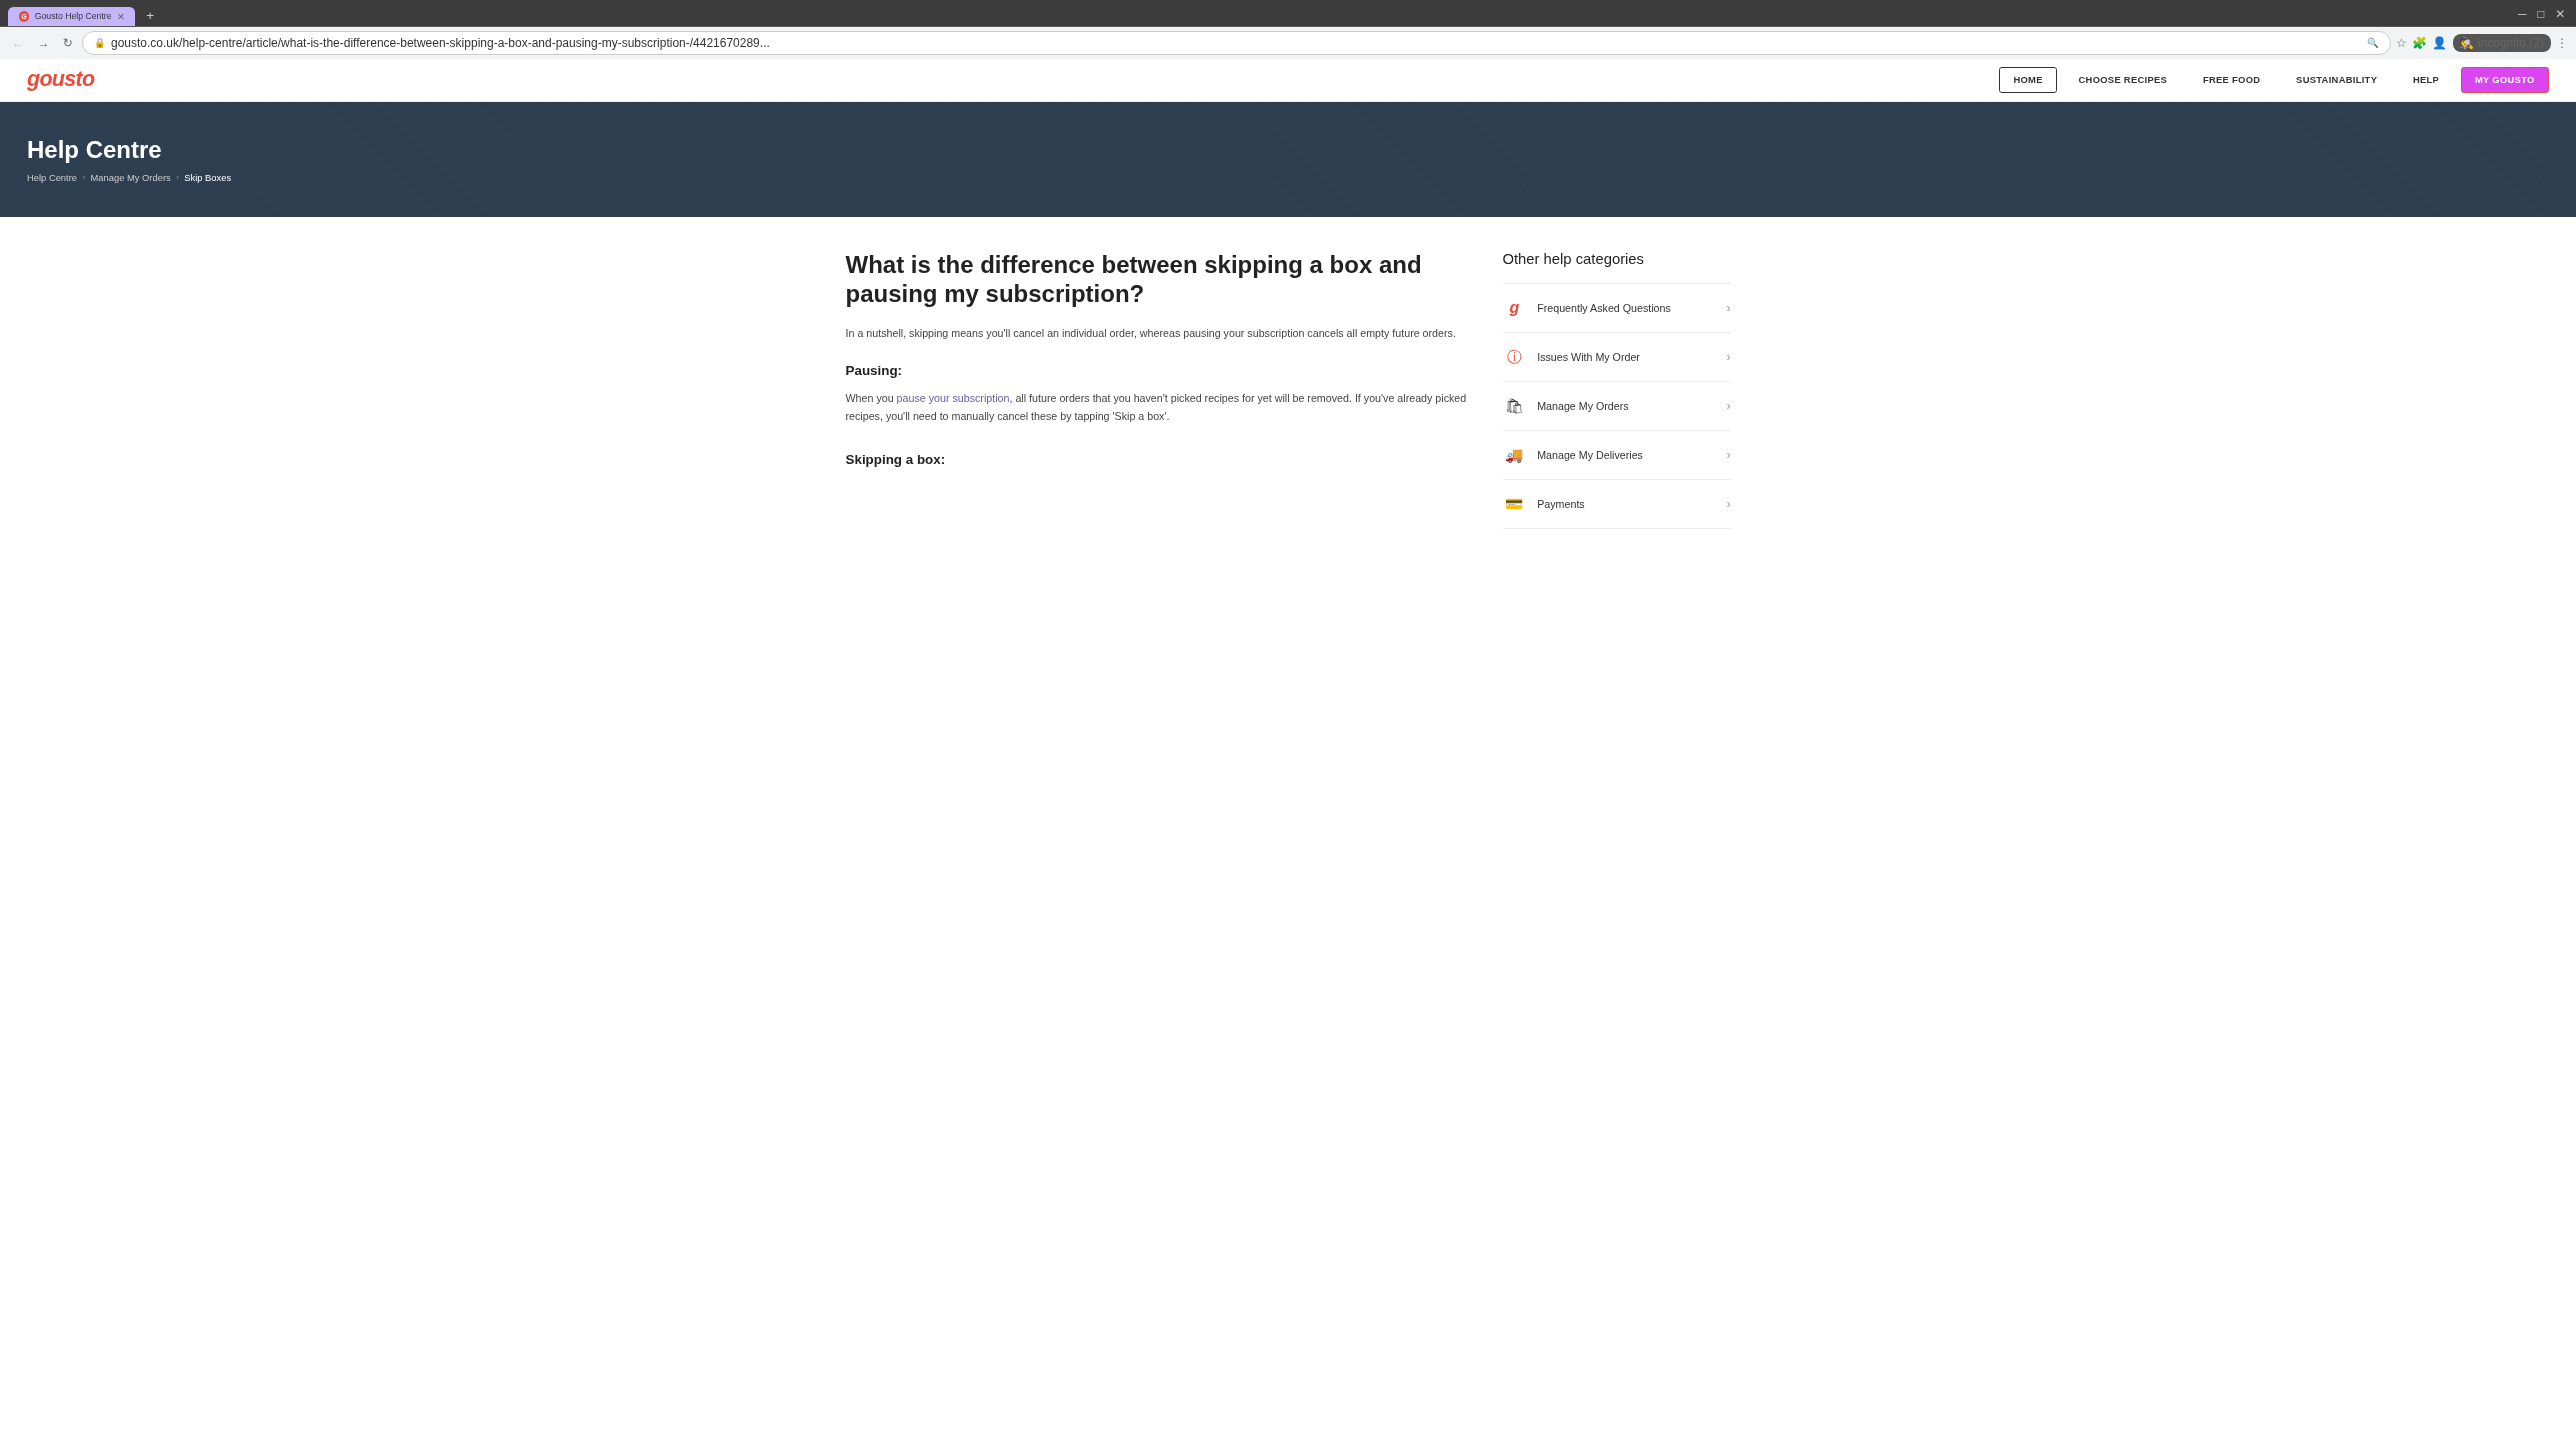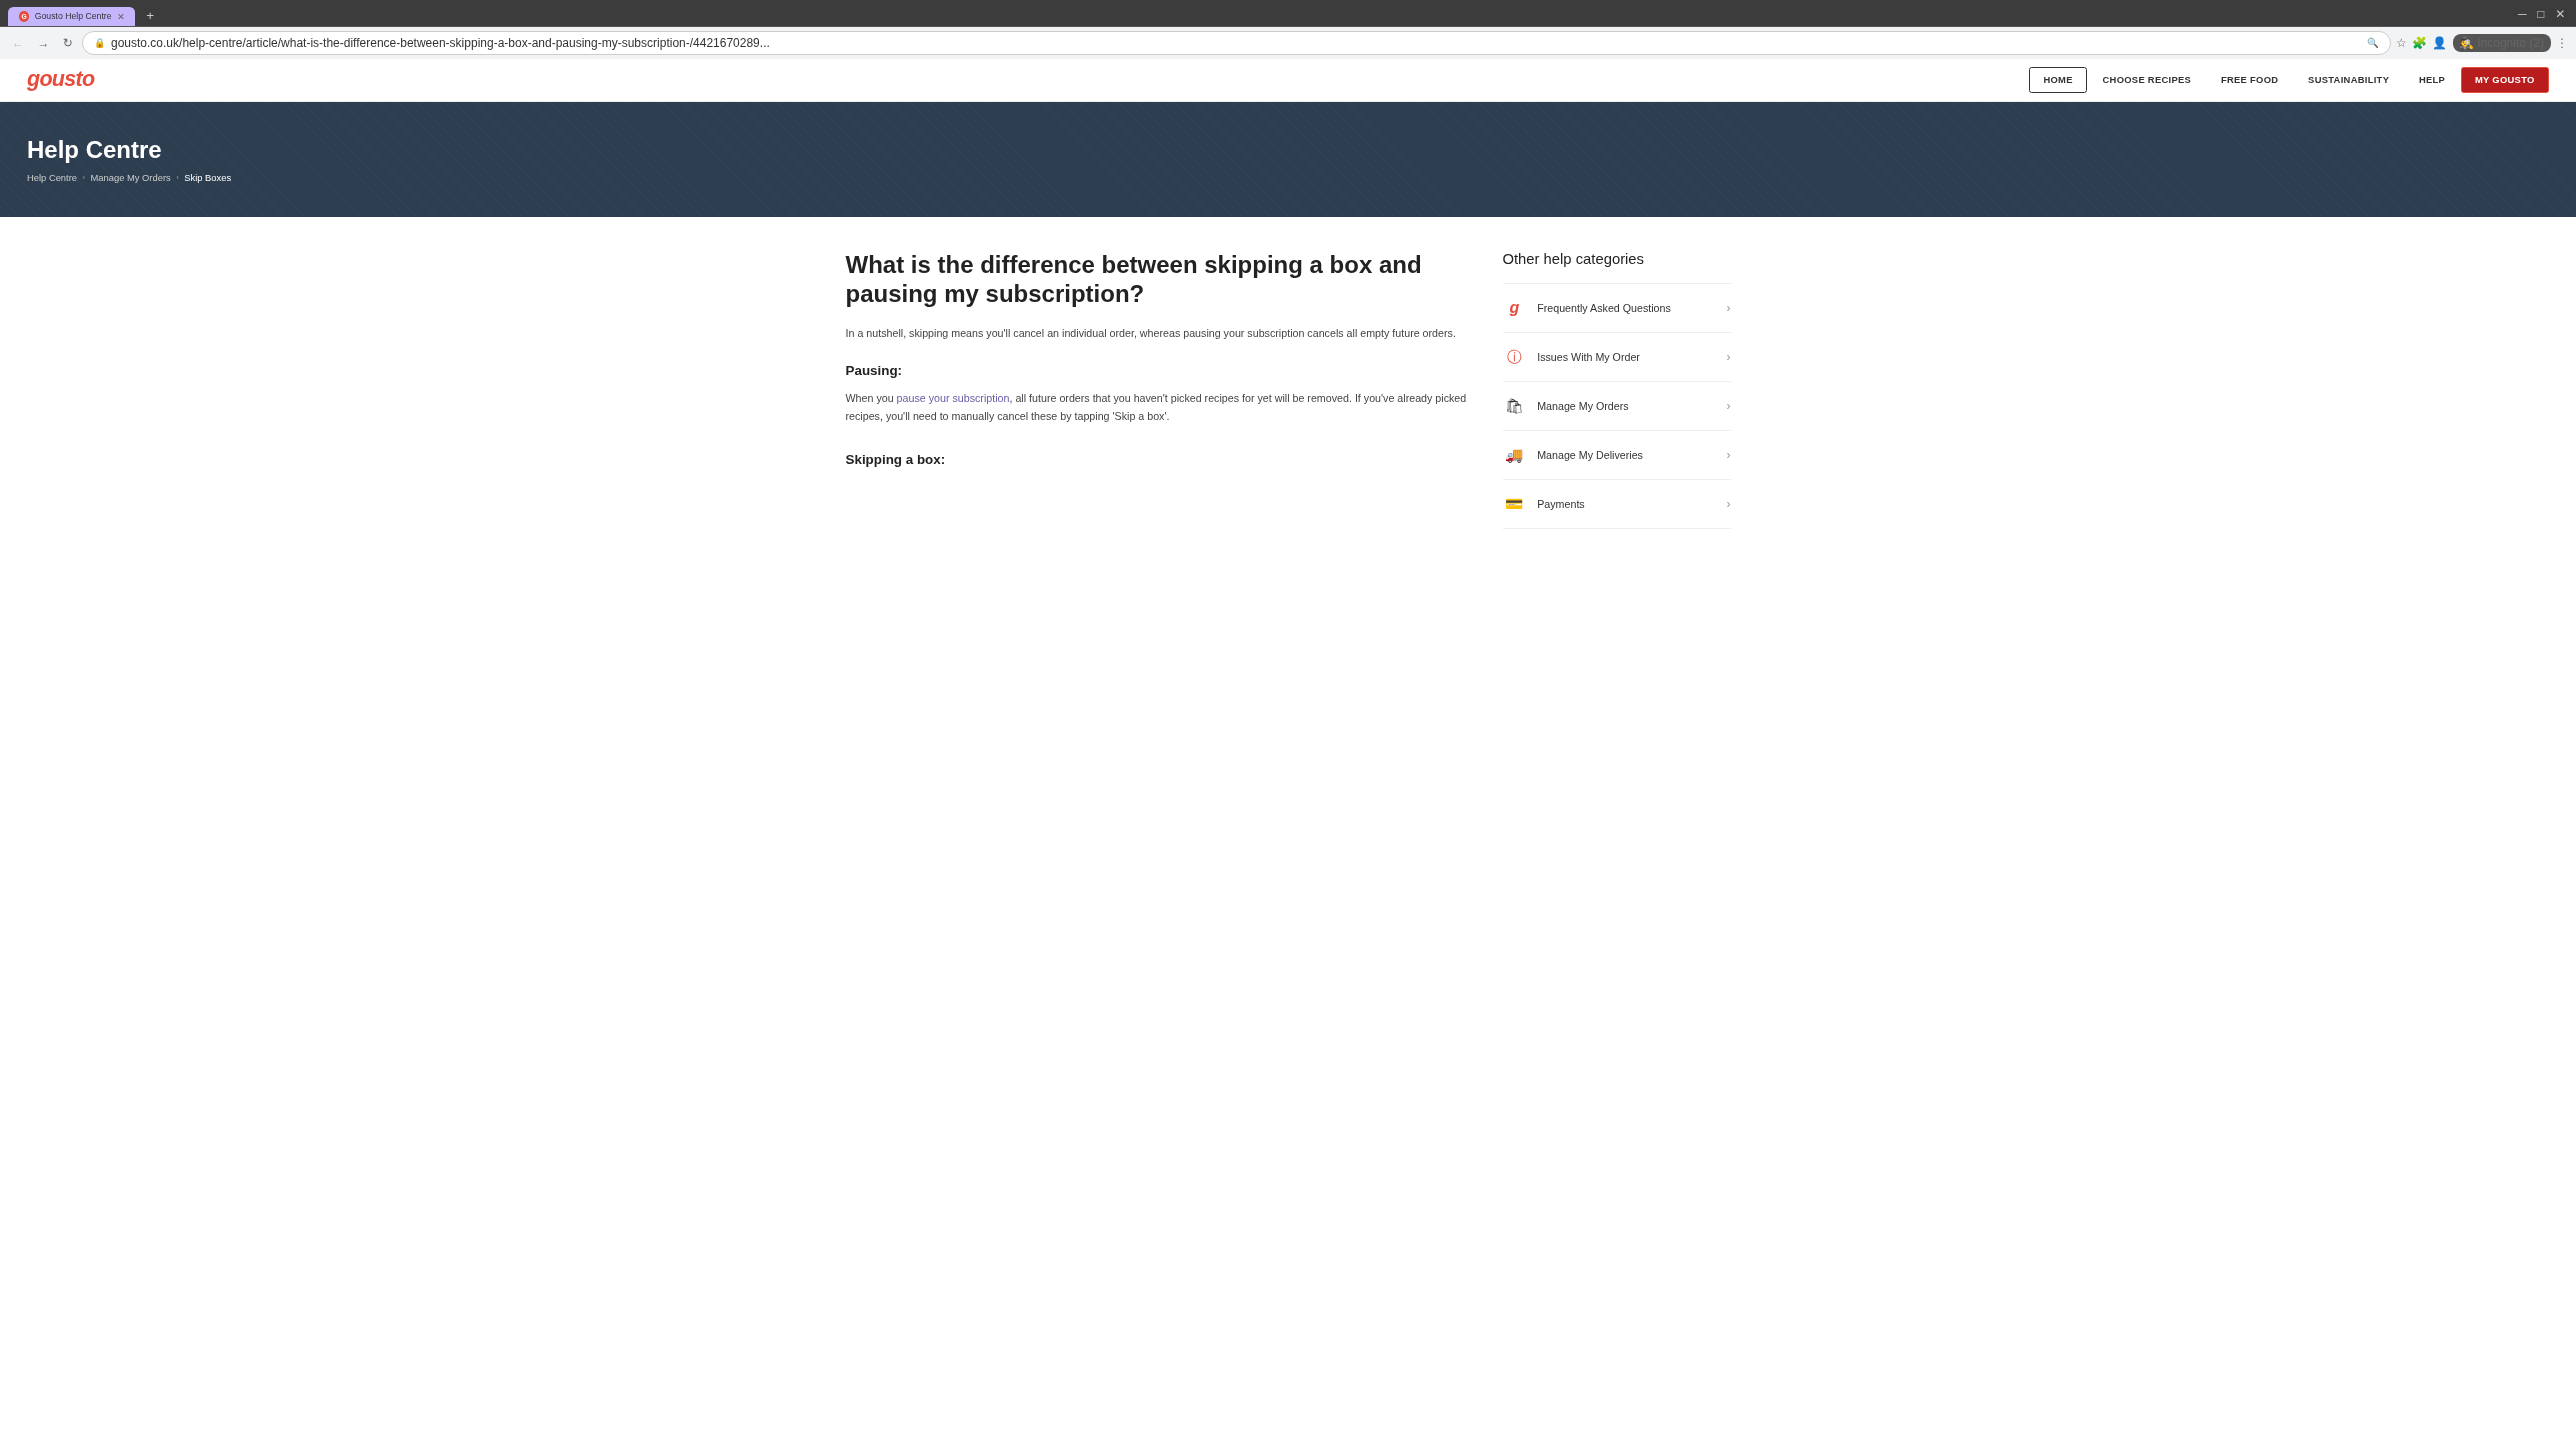--- a/index.html
+++ b/index.html
@@ -22,24 +22,24 @@
     .browser-toolbar-actions { display: flex; gap: 5.4px; align-items: center; }
     .browser-toolbar-actions span { color: #666; font-size: 12px; cursor: pointer; }
     .incognito-badge { background: #555; color: #fff; border-radius: 8px; padding: 2px 6.7px; font-size: 8px; display: flex; align-items: center; gap: 2.7px; }
 
     
     .page { min-height: 100vh; }
 
     
     .site-nav { background: #fff; display: flex; align-items: flex-start; justify-content: space-between; padding: 8px 27px; border-bottom: 0.7px solid #eee; }
     .logo { font-size: 21.5px; font-weight: 900; color: #e74c3c; letter-spacing: -0.7px; font-style: italic; }
-    .nav-links { display: flex; align-items: center; gap: 1px; }
+    .nav-links { display: flex; align-items: center; gap: 7px; }
     .nav-link { padding: 6.7px 13.4px; font-size: 9.4px; font-weight: 600; color: #333; text-decoration: none; border: 0.7px solid transparent; border-radius: 2.7px; cursor: pointer; letter-spacing: 0.3px; text-transform: uppercase; }
     .nav-link.active-home { border-color: #333; }
-    .nav-link.my-gousto { background: #b91c1c; color: #fff; border-color: #e74c3c; }
+    .nav-link.my-gousto { background: #d946ef; color: #fff; border-color: #e74c3c; }
 
     
     .hero { background: #2c3e50; background-image: repeating-linear-gradient(45deg, rgba(255,255,255,0.02) 0px, rgba(255,255,255,0.02) 1.3px, transparent 1.3px, transparent 13.4px); padding: 34px 27px; color: #fff; }
     .hero h1 { font-size: 24px; font-weight: 700; margin-bottom: 8px; }
     .breadcrumb { display: flex; align-items: center; gap: 5.4px; font-size: 9.4px; color: #ccc; }
     .breadcrumb a { color: #ccc; text-decoration: none; }
     .breadcrumb-sep { color: #999; font-size: 8px; }
     .breadcrumb-current { color: #fff; }
 
     

